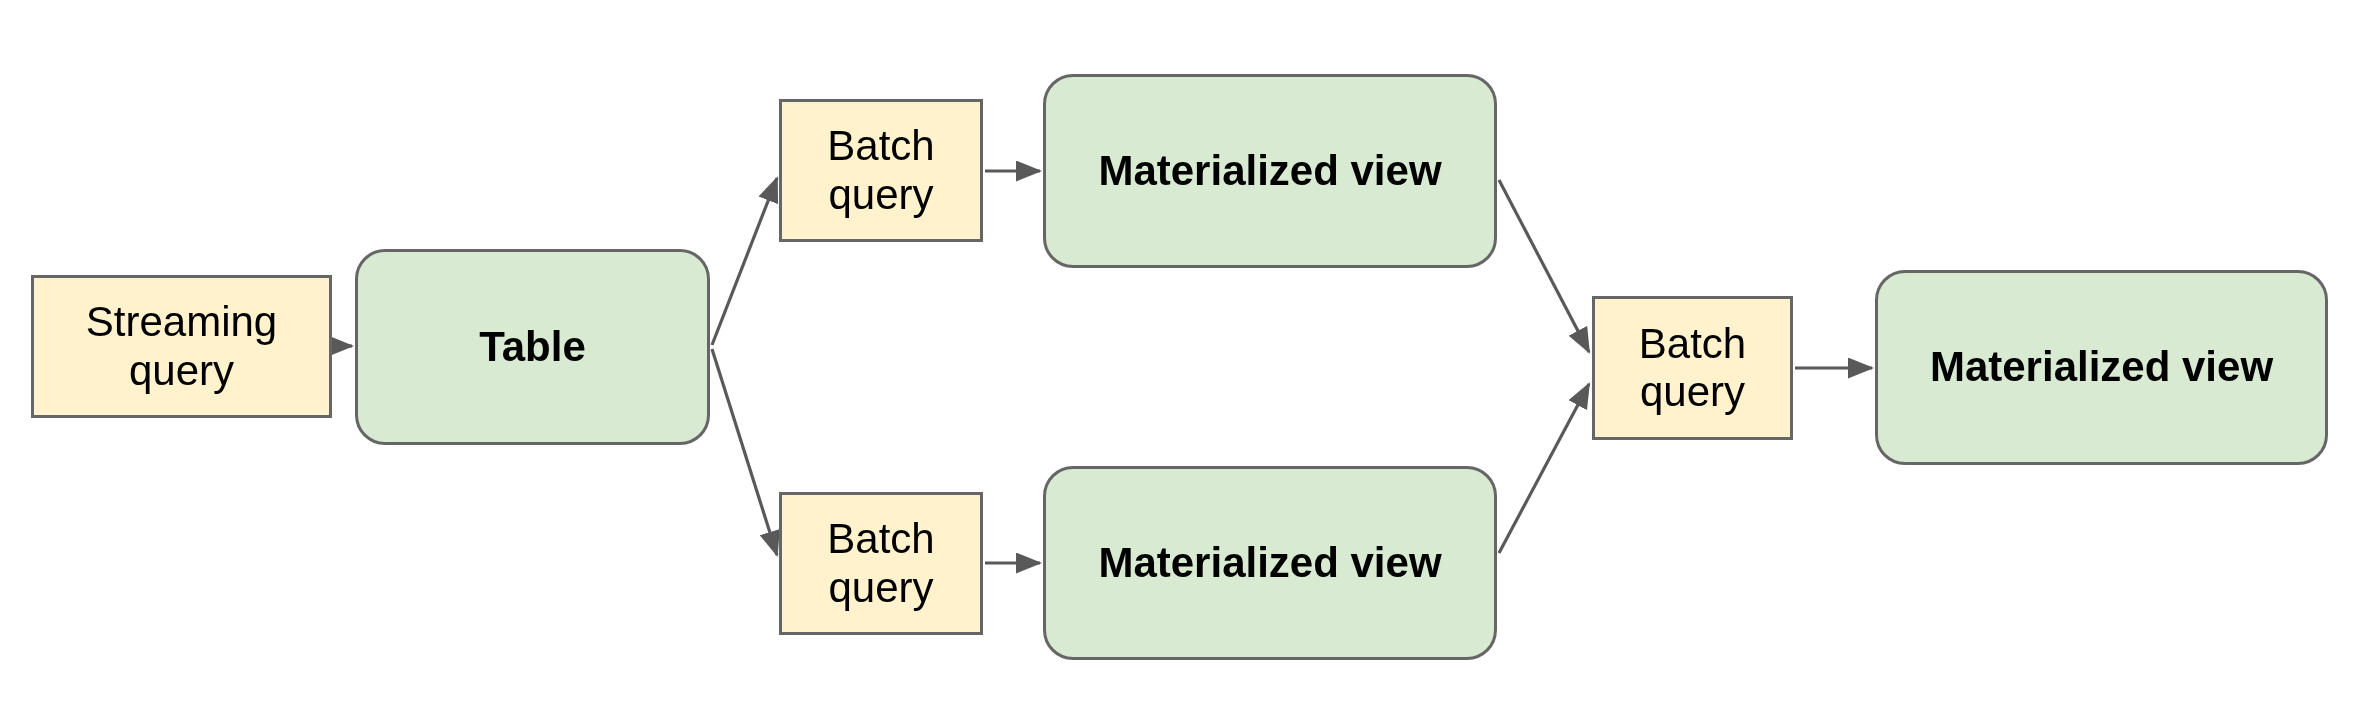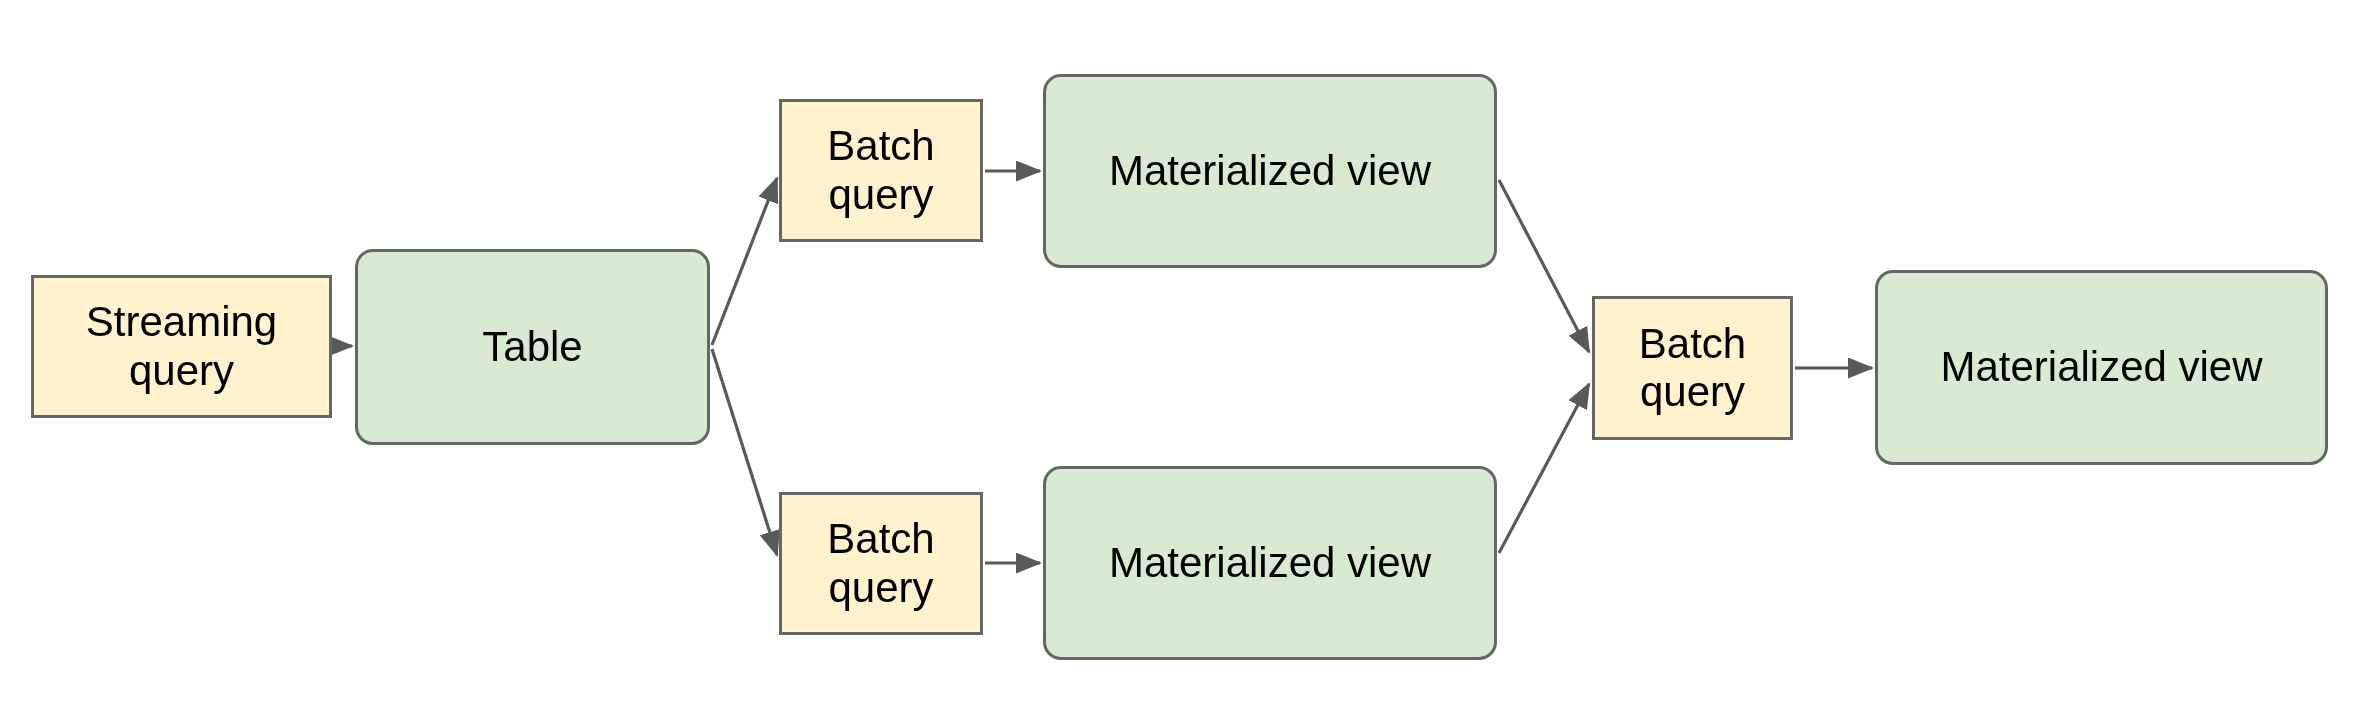--- a/index.html
+++ b/index.html
@@ -53,21 +53,22 @@
   }
   .node--query {
     background: var(--query_fill);
     border: 3px solid var(--shape_stroke);
     border-radius: 0;
     justify-content: center;
   }
   .node--view {
     background: var(--view_fill);
     border: 3px solid var(--shape_stroke);
-    border-radius: 18px;
+    border-radius: 30px;
+    font-weight: bold;
   }
 </style>
 </head>
 <body>
 
 <div class="canvas">
 
   <svg class="edges-layer" viewBox="0 0 2370 720" xmlns="http://www.w3.org/2000/svg">
     <defs>
       <marker id="arrow" markerUnits="userSpaceOnUse" markerWidth="26" markerHeight="21" refX="24" refY="10.5" orient="auto">

